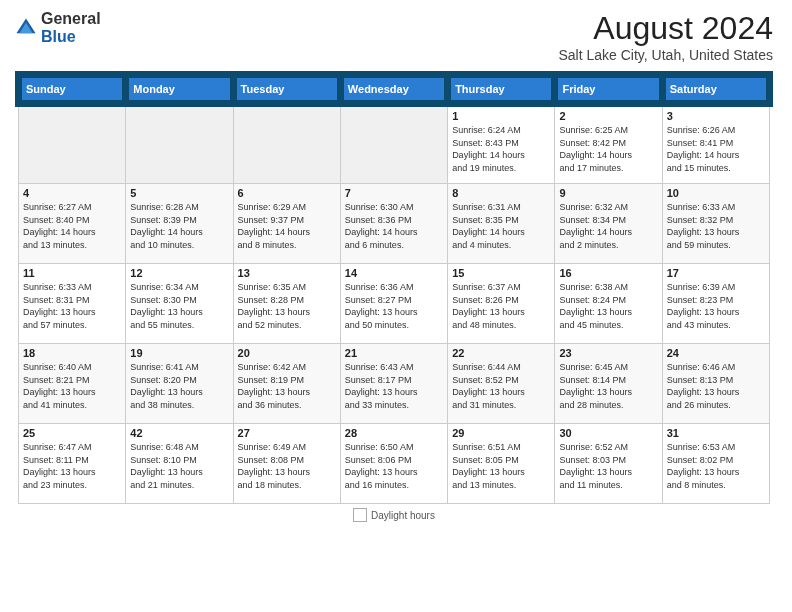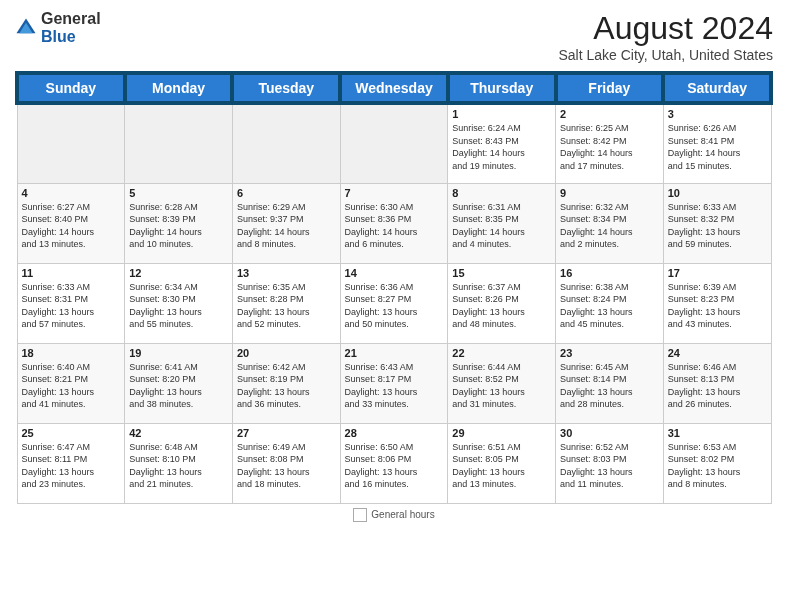--- a/index.html
+++ b/index.html
@@ -51,25 +51,25 @@
       color: #444;
     }
     .calendar-table {
       width: 100%;
       border-collapse: collapse;
       table-layout: fixed;
     }
     .calendar-table th {
       background-color: #2b7cd3;
       color: #fff;
-      font-size: 14px;
+      font-size: 11px;
       font-weight: bold;
       padding: 5px 4px;
-      text-align: center;
-      border: 4px solid #0c4a6e;
+      text-align: left;
+      border: 7px solid #0c4a6e;
     }
     .calendar-table td {
       border: 1px solid #ccc;
       vertical-align: top;
       padding: 3px 4px;
       font-size: 9.5px;
       color: #333;
       height: 80px;
       background: #fff;
     }
@@ -375,16 +375,16 @@
 Daylight: 13 hours
 and 8 minutes.</div>
           </td>
         </tr>
       </tbody>
   </table>
 
   <div class="footer">
     <div class="legend-item">
       <div class="legend-box" style="background:#fff;"></div>
-      <span>General hours</span>
+      <span>Daylight hours</span>
     </div>
   </div>
 </div>
 
 </body></html>

